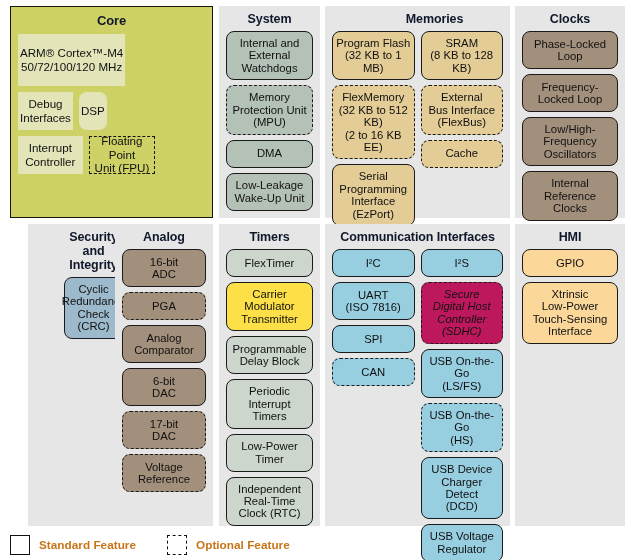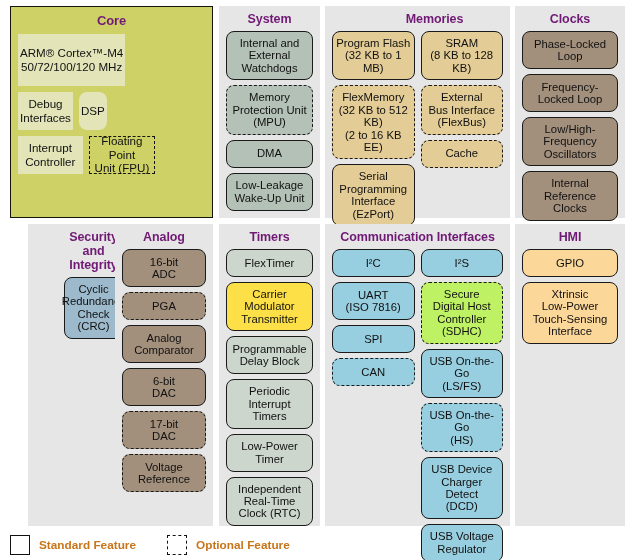--- a/index.html
+++ b/index.html
@@ -25,21 +25,21 @@
     background: #e6e6e6;
     box-sizing: border-box;
     display: flex;
     flex-direction: column;
     align-items: stretch;
   }
   .panel-title {
     text-align: center;
     font-weight: bold;
     font-size: 12.5px;
-    color: #701a75;
+    color: #0f172a;
     line-height: 1.12;
     padding-top: 6px;
     padding-bottom: 5px;
     letter-spacing: -0.1px;
   }
   .panel-body {
     flex: 1;
     display: flex;
     flex-direction: row;
     gap: 6px;
@@ -264,21 +264,21 @@
       <div class="panel-body">
         <div class="col">
           <div class="block solid" style="background: rgb(151, 206, 224); min-height: 28px;">I²C</div>
           <div class="block solid" style="background: rgb(151, 206, 224); min-height: 38px;">UART
 (ISO 7816)</div>
           <div class="block solid" style="background: rgb(151, 206, 224); min-height: 28px;">SPI</div>
           <div class="block dashed" style="background: rgb(151, 206, 224); min-height: 28px;">CAN</div>
         </div>
         <div class="col">
           <div class="block solid" style="background: rgb(151, 206, 224); min-height: 28px;">I²S</div>
-          <div class="block dashed" style="background: #bef264; min-height: 60px;">Secure
+          <div class="block dashed" style="background: #be185d; min-height: 60px; font-style: italic;">Secure
 Digital Host
 Controller
 (SDHC)</div>
           <div class="block solid" style="background: rgb(151, 206, 224); min-height: 38px;">USB On-the-Go
 (LS/FS)</div>
           <div class="block dashed" style="background: rgb(151, 206, 224); min-height: 38px;">USB On-the-Go
 (HS)</div>
           <div class="block solid" style="background: rgb(151, 206, 224); min-height: 49px;">USB Device
 Charger Detect
 (DCD)</div>

